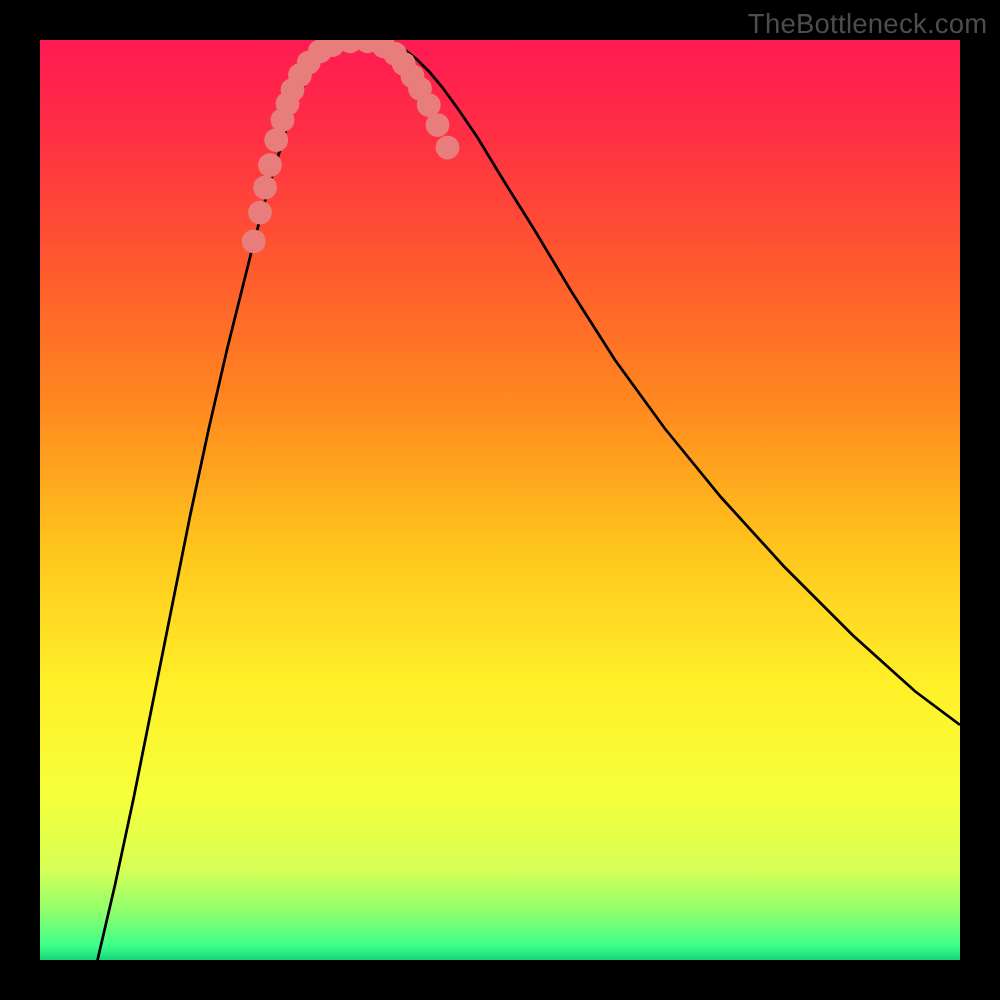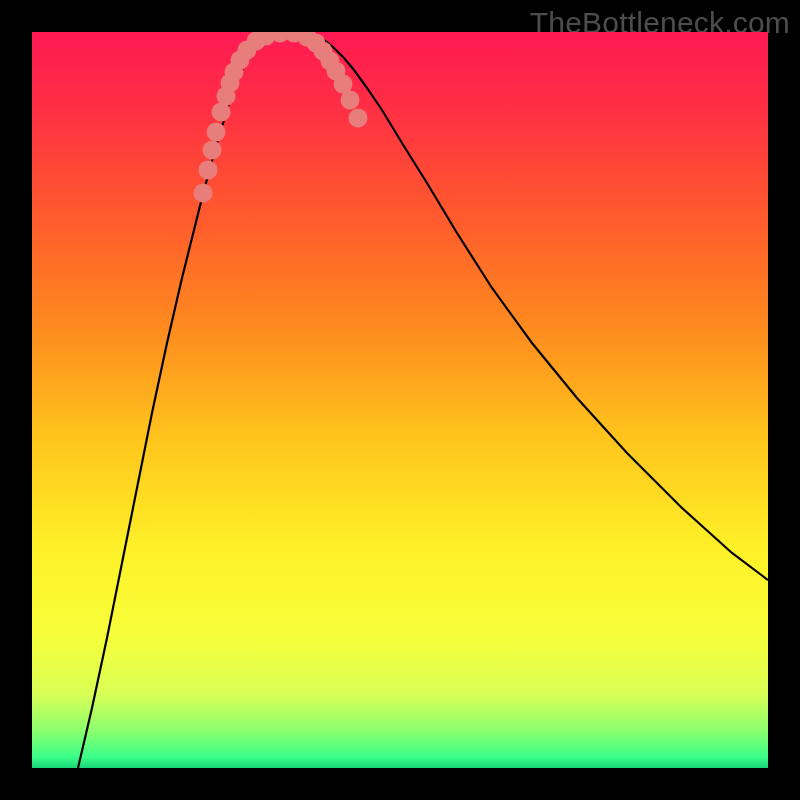--- a/index.html
+++ b/index.html
@@ -40,21 +40,21 @@
     top: 0;
     width: 100%;
     height: 100%;
     overflow: visible;
   }
   .watermark {
     position: absolute;
     top: 6px;
     right: 10px;
     color: #4d4d4d;
-    font-size: 30px;
+    font-size: 22px;
     font-weight: 500;
     letter-spacing: 0.2px;
   }
 </style>
 </head>
 <body>
 
 <div class="watermark">TheBottleneck.com</div>
 
 <div class="frame">

